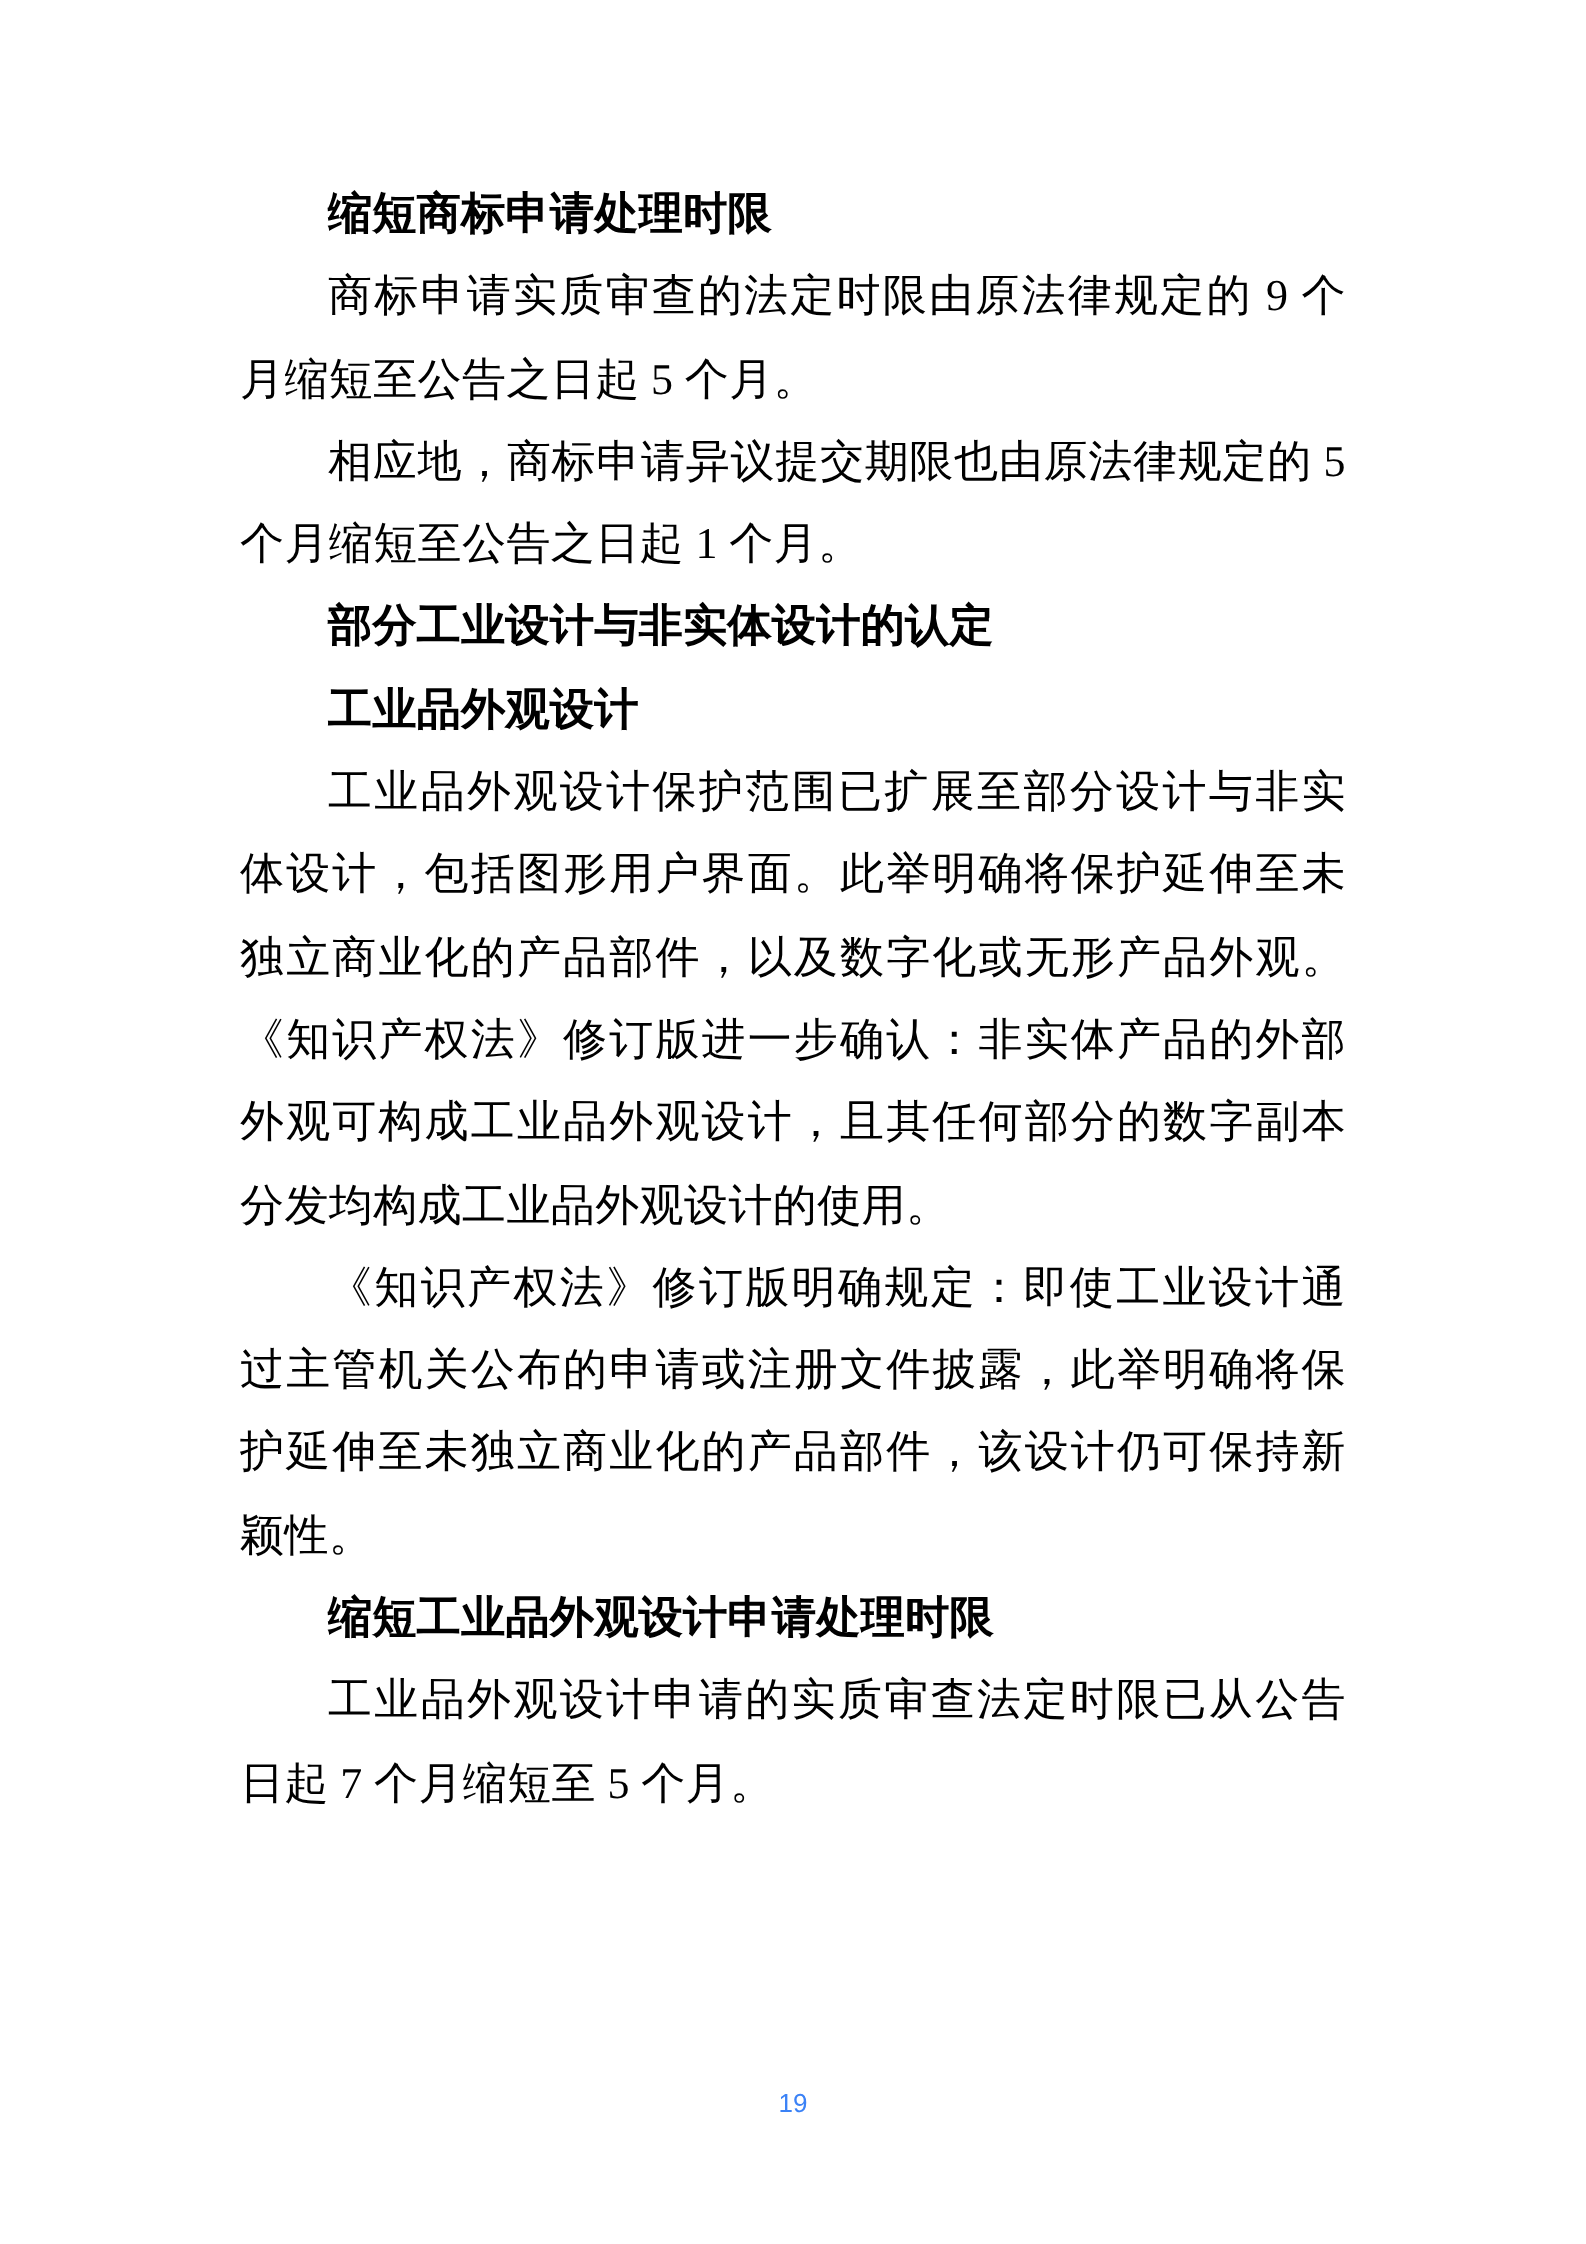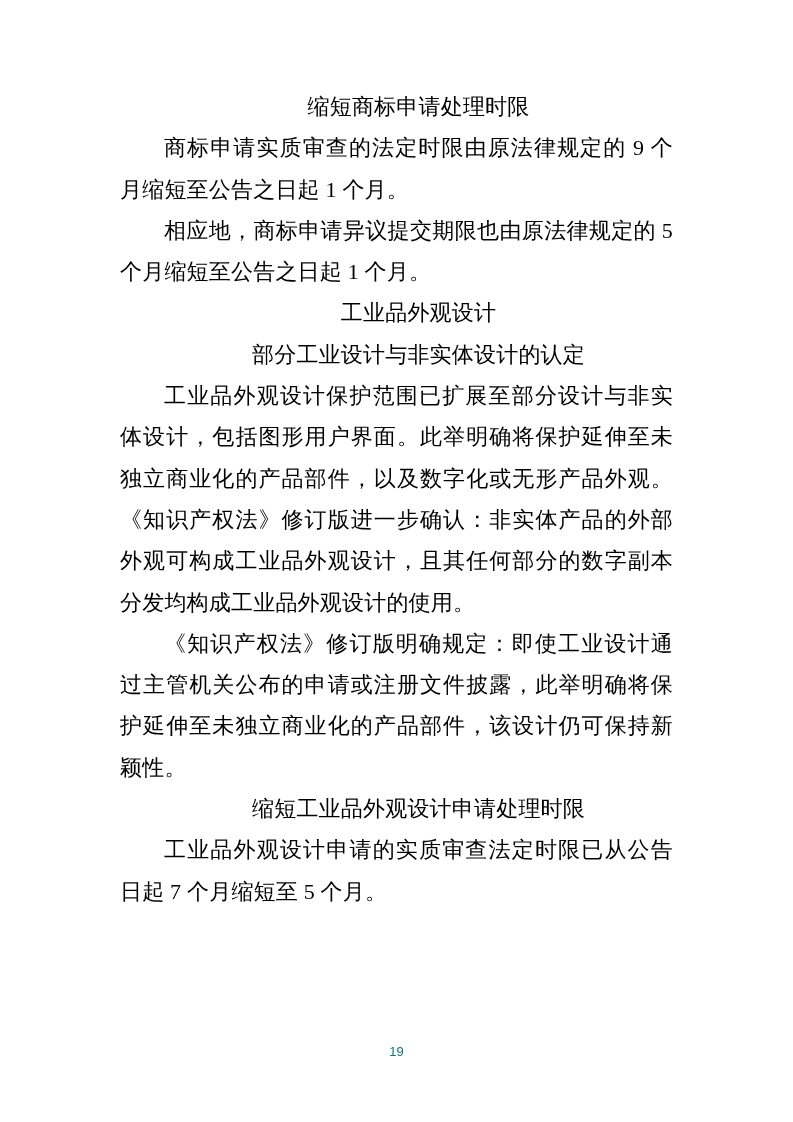--- a/index.html
+++ b/index.html
@@ -26,43 +26,43 @@
     margin: 0;
     padding: 0;
     font-size: 22px;
     line-height: 41.3px;
     text-indent: 2em;
     text-align: justify;
     text-justify: inter-character;
     letter-spacing: 0.2px;
   }
   .content p.heading {
-    font-weight: normal;
-    text-align: center;
+    font-weight: bold;
+    text-align: left;
   }
   .page-number {
     position: absolute;
     left: 0;
     right: 0;
     top: 1044px;
     text-align: center;
     font-family: "Liberation Sans", "DejaVu Sans", sans-serif;
     font-size: 13px;
-    color: #0f766e;
+    color: #3b82f6;
   }
 </style>
 </head>
 <body>
 
 <div class="page">
   <div class="content">
     <p class="heading">缩短商标申请处理时限</p>
-    <p class="para">商标申请实质审查的法定时限由原法律规定的 9 个月缩短至公告之日起 1 个月。</p>
+    <p class="para">商标申请实质审查的法定时限由原法律规定的 9 个月缩短至公告之日起 5 个月。</p>
     <p class="para">相应地，商标申请异议提交期限也由原法律规定的 5 个月缩短至公告之日起 1 个月。</p>
+    <p class="heading">部分工业设计与非实体设计的认定</p>
     <p class="heading">工业品外观设计</p>
-    <p class="heading">部分工业设计与非实体设计的认定</p>
     <p class="para">工业品外观设计保护范围已扩展至部分设计与非实体设计，包括图形用户界面。此举明确将保护延伸至未独立商业化的产品部件，以及数字化或无形产品外观。《知识产权法》修订版进一步确认：非实体产品的外部外观可构成工业品外观设计，且其任何部分的数字副本分发均构成工业品外观设计的使用。</p>
     <p class="para">《知识产权法》修订版明确规定：即使工业设计通过主管机关公布的申请或注册文件披露，此举明确将保护延伸至未独立商业化的产品部件，该设计仍可保持新颖性。</p>
     <p class="heading">缩短工业品外观设计申请处理时限</p>
     <p class="para">工业品外观设计申请的实质审查法定时限已从公告日起 7 个月缩短至 5 个月。</p>
   </div>
   <div class="page-number">19</div>
 </div>
 
 </body></html>

